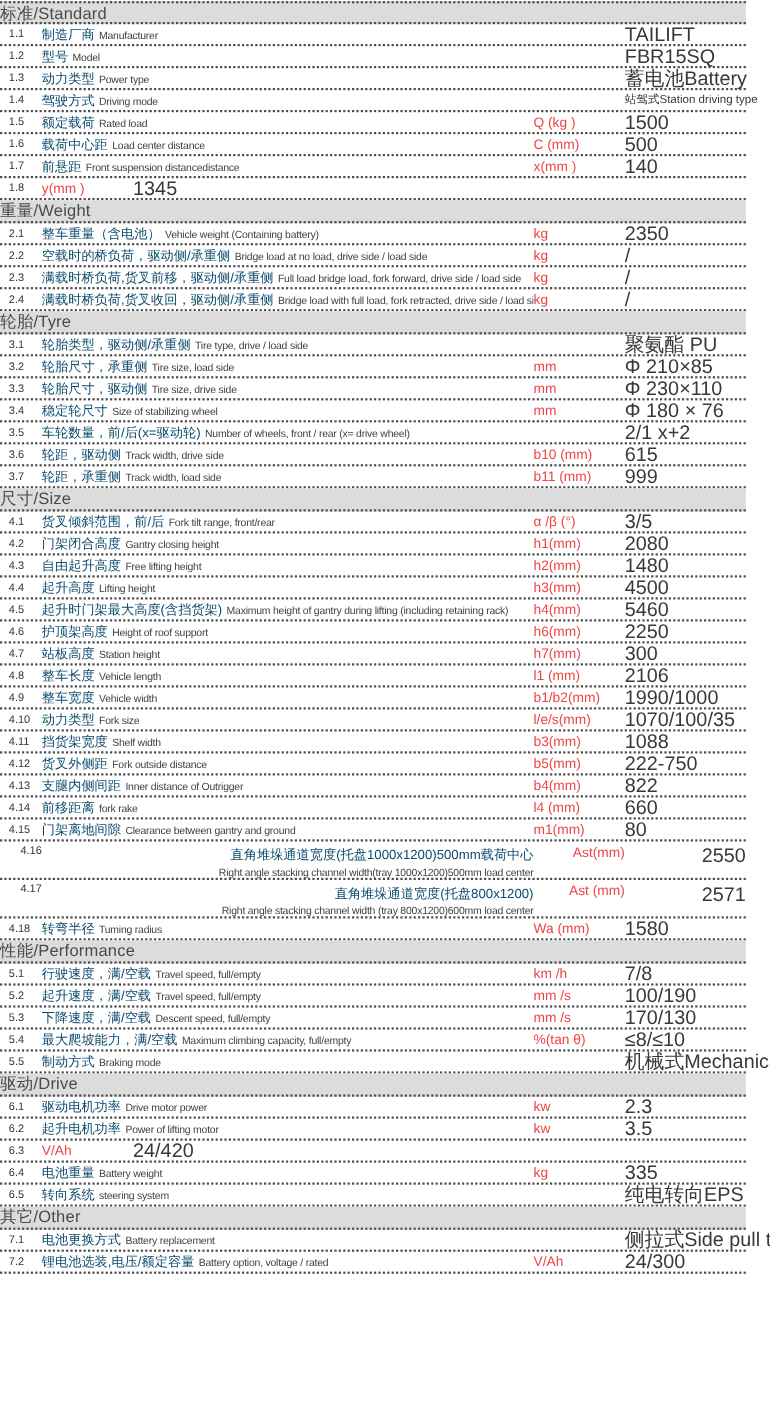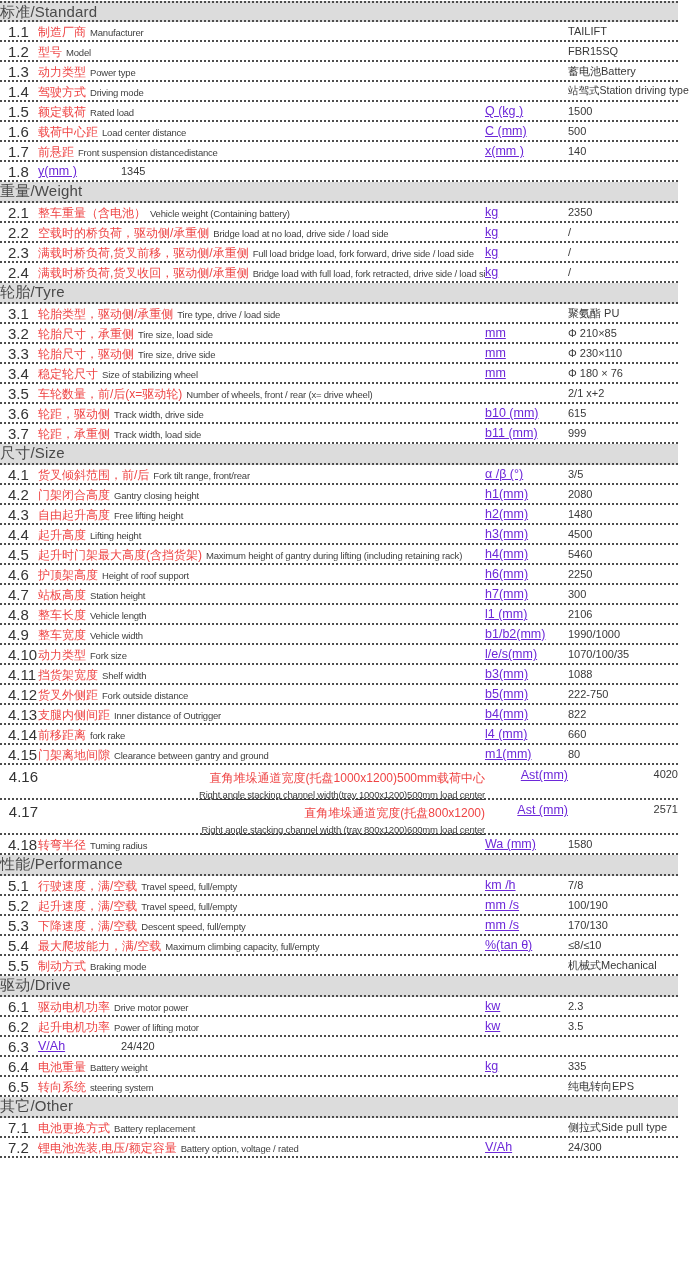--- a/index.html
+++ b/index.html
@@ -39,55 +39,53 @@
   }
   .row.tall {
     height: 35px;
     align-items: flex-start;
     padding-top: 3px;
     text-align: right;
   }
   .cell-no {
     width: 30px;
     flex: none;
-    font-size: 15px;
+    font-size: 10px;
     color: #333333;
   }
   .cell-label {
     flex: 1;
     min-width: 0;
     white-space: nowrap;
     overflow: hidden;
   }
   .tall .cell-label { white-space: normal; overflow: visible; }
-  .label-zh { font-size: 12px; color: #ef4444; }
+  .label-zh { font-size: 12px; color: #0c4a6e; }
   .label-en {
     font-size: 9.5px;
     color: #3f3f3f;
     margin-left: 4px;
     letter-spacing: -0.2px;
   }
   .label-en.block {
     display: block;
     margin-left: 13px;
     margin-top: 2px;
-    text-decoration: underline;
   }
   .cell-unit {
     width: 83px;
     flex: none;
     font-size: 12.5px;
-    color: #6d28d9;
+    color: #ef4444;
     white-space: nowrap;
-    text-decoration: underline;
   }
   .cell-value {
     width: 110px;
     flex: none;
-    font-size: 11px;
+    font-size: 18px;
     color: #383838;
     white-space: nowrap;
     overflow: visible;
   }
   .cell-value.small { font-size: 10.5px; }
 </style>
 </head>
 <body>
 
 <div id="spec-table">
@@ -303,21 +301,21 @@
     <div class="row">
       <span class="cell-no">4.15</span>
       <span class="cell-label"><span class="label-zh">门架离地间隙</span><span class="label-en">Clearance between gantry and ground</span></span>
       <span class="cell-unit">m1(mm)</span>
       <span class="cell-value">80</span>
     </div>
     <div class="row tall">
       <span class="cell-no">4.16</span>
       <span class="cell-label"><span class="label-zh">直角堆垛通道宽度(托盘1000x1200)500mm载荷中心</span><span class="label-en block">Right angle stacking channel width(tray 1000x1200)500mm load center</span></span>
       <span class="cell-unit">Ast(mm)</span>
-      <span class="cell-value">4020</span>
+      <span class="cell-value">2550</span>
     </div>
     <div class="row tall">
       <span class="cell-no">4.17</span>
       <span class="cell-label"><span class="label-zh">直角堆垛通道宽度(托盘800x1200)</span><span class="label-en block">Right angle stacking channel width (tray 800x1200)600mm load center</span></span>
       <span class="cell-unit">Ast (mm)</span>
       <span class="cell-value">2571</span>
     </div>
     <div class="row">
       <span class="cell-no">4.18</span>
       <span class="cell-label"><span class="label-zh">转弯半径</span><span class="label-en">Tuming radius</span></span>

